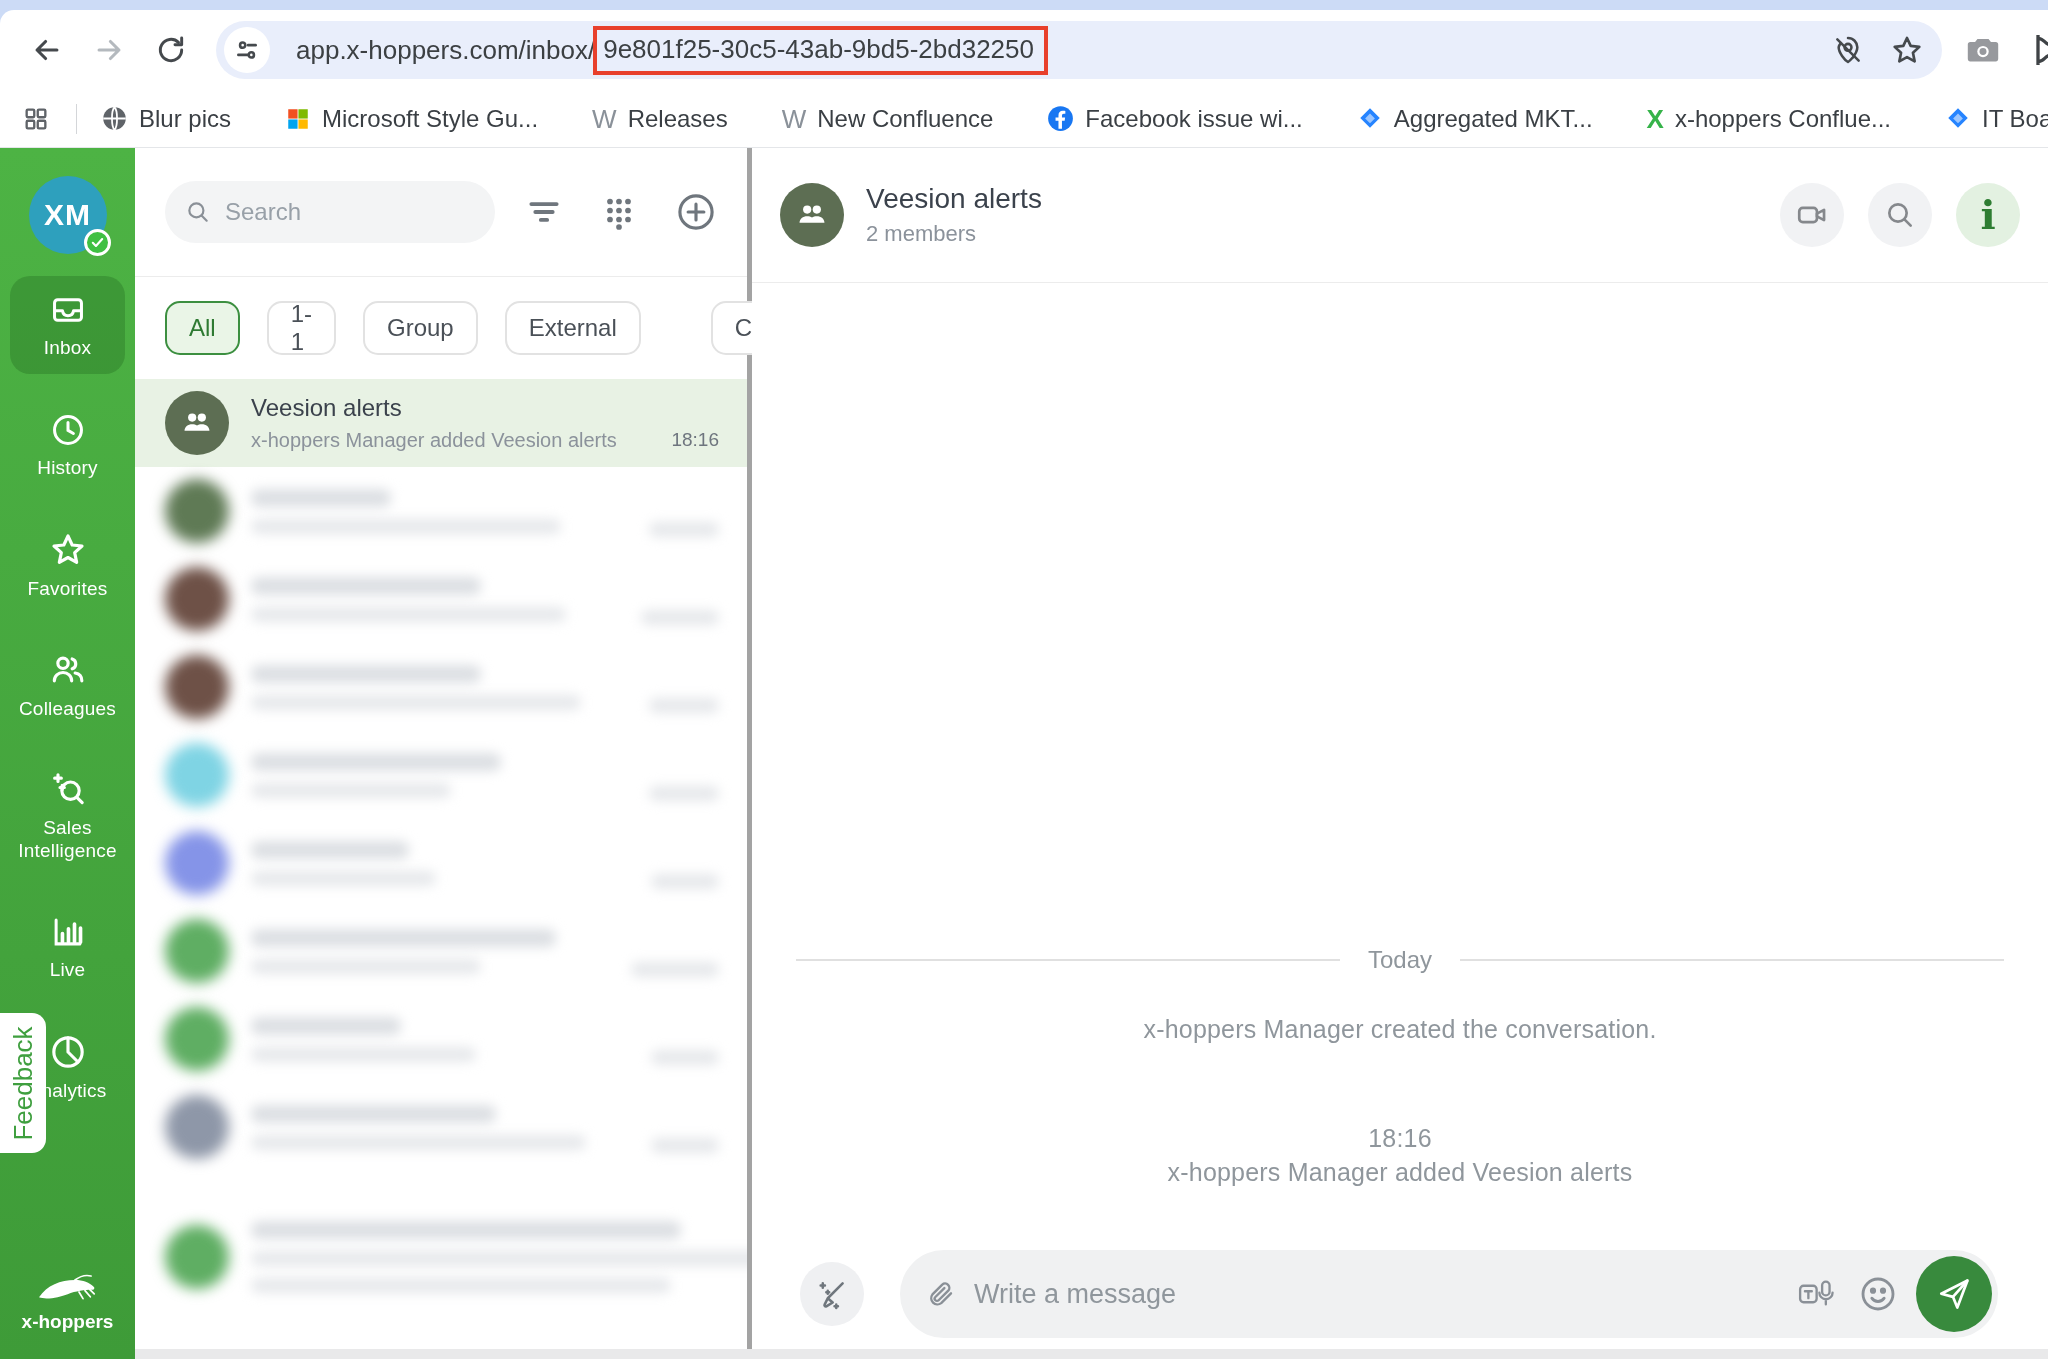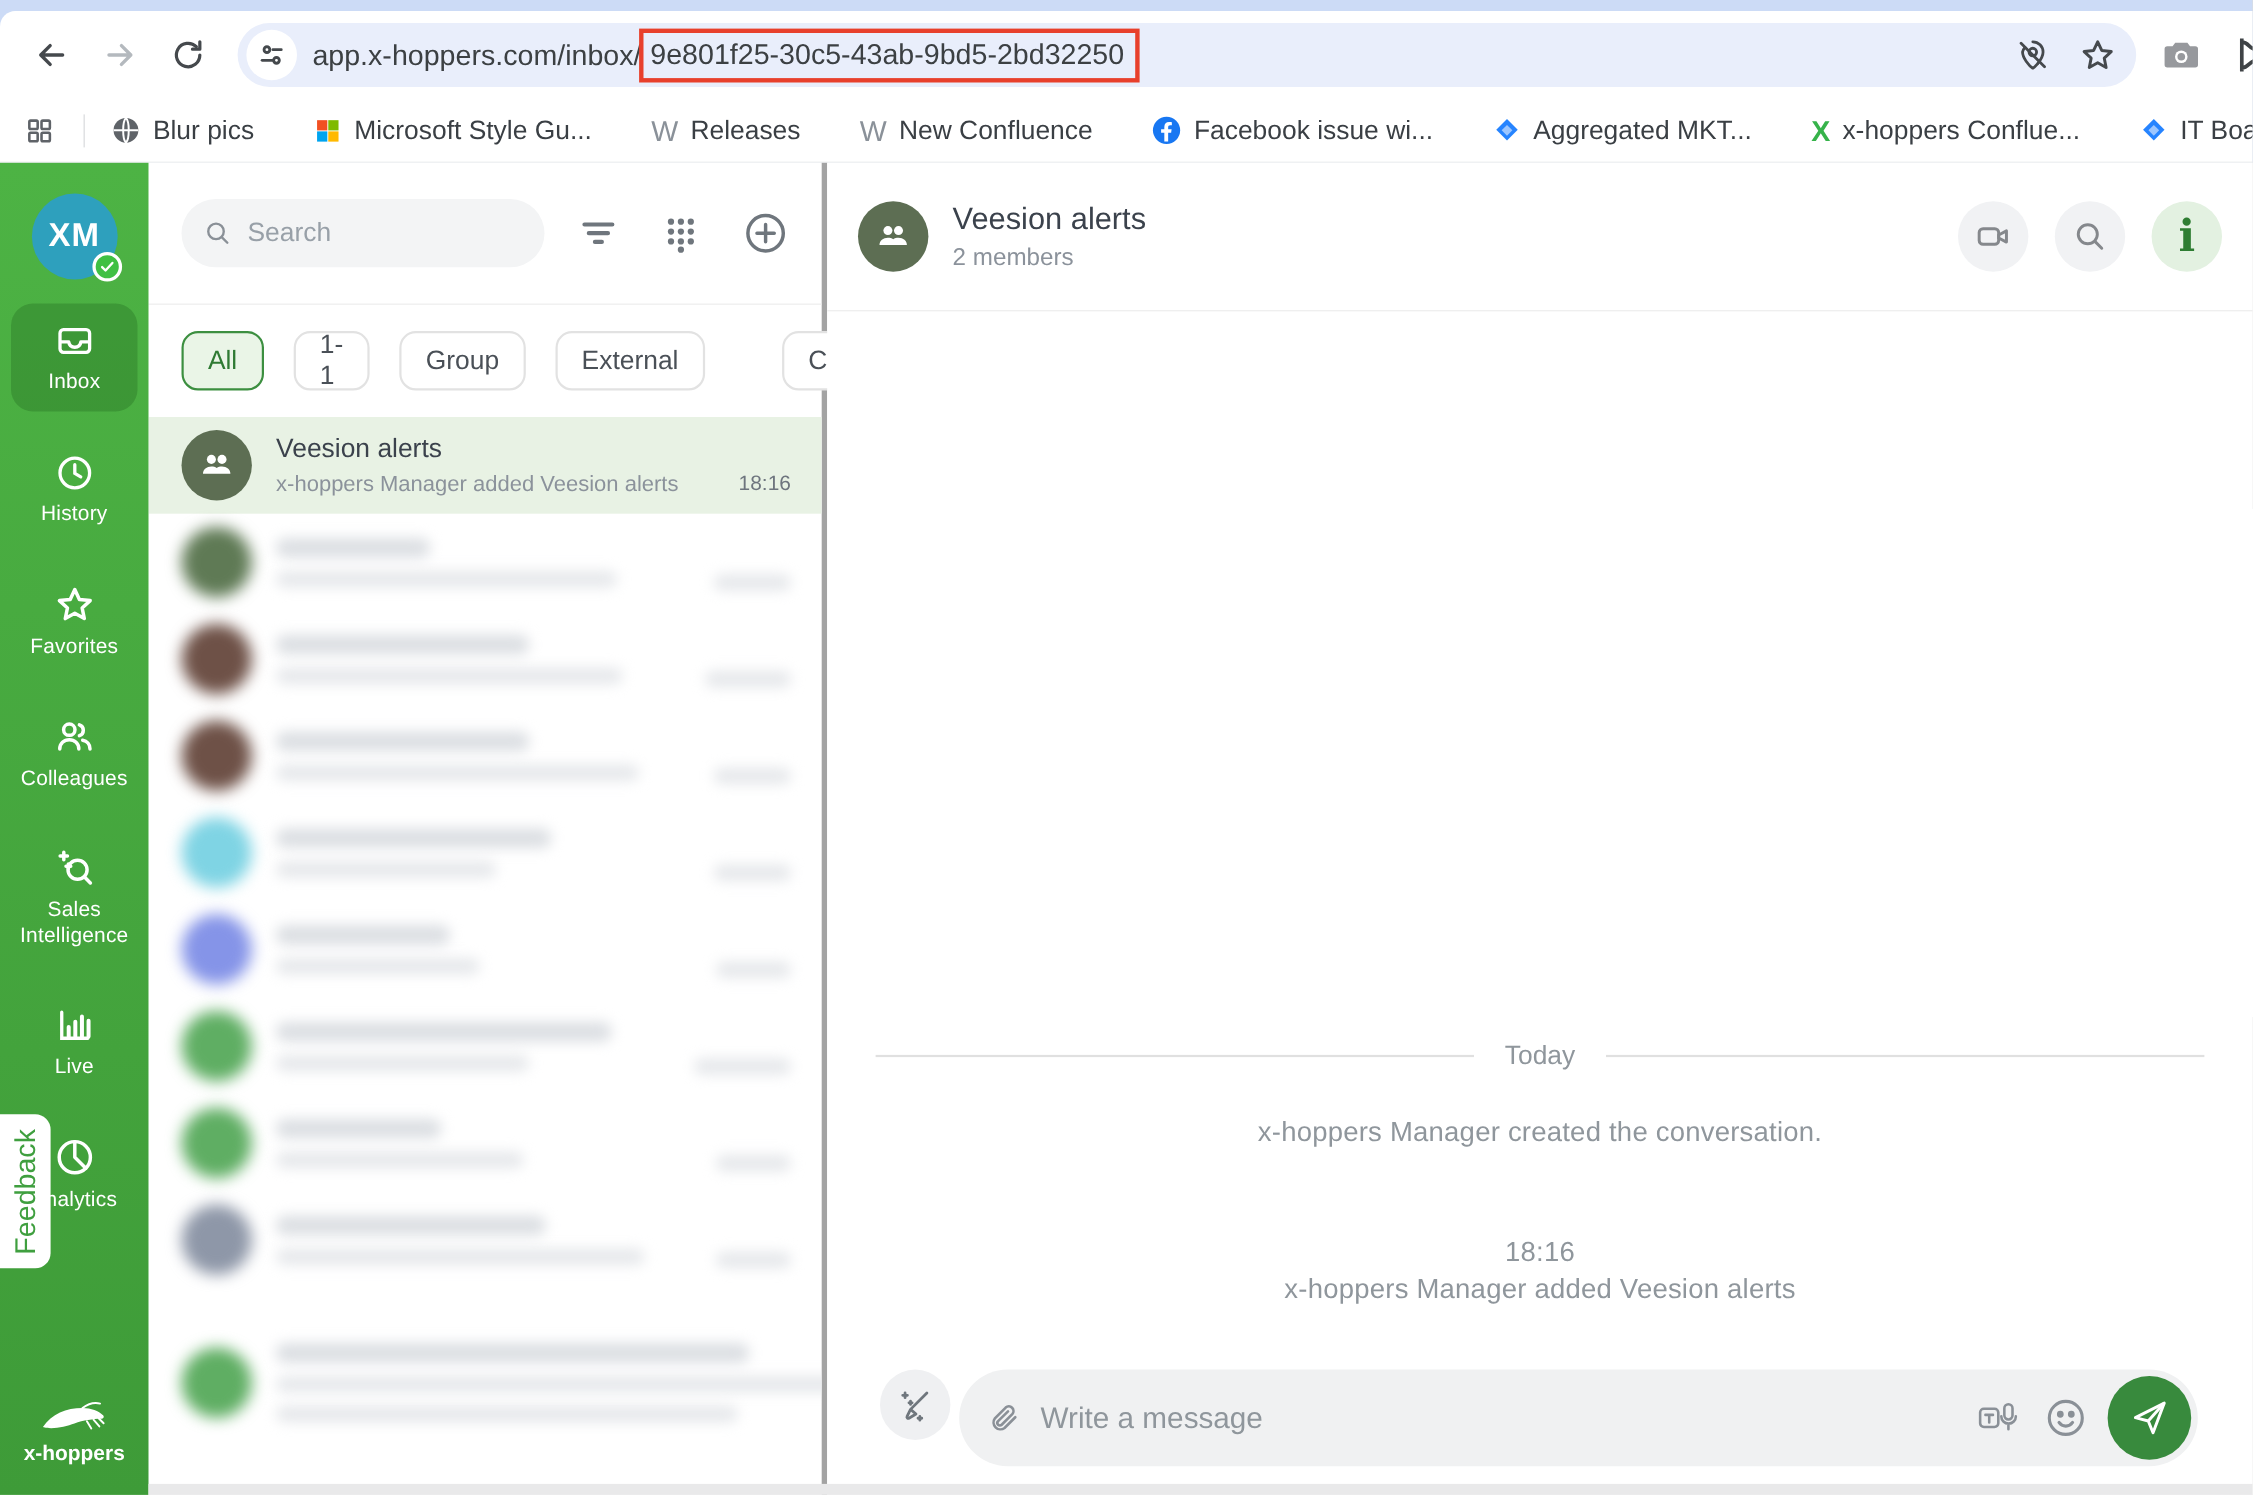--- a/index.html
+++ b/index.html
@@ -16,21 +16,21 @@
   body{background:#888;font-family:"Liberation Sans",sans-serif;}
   .screen{position:relative;width:2048px;height:1359px;background:#fff;overflow:hidden;}
 
   
   .chrome{height:148px;background:var(--tabstrip);}
   .tabstrip{height:10px;}
   .toolbar{height:80px;background:var(--toolbar);border-top-left-radius:14px;display:flex;align-items:center;padding:0 0 0 16px;}
   .navbtn{width:44px;height:44px;display:flex;align-items:center;justify-content:center;margin:0 9px;border-radius:50%;}
   .omnibox{flex:0 0 auto;width:1726px;height:58px;background:var(--omnibox);border-radius:29px;display:flex;align-items:center;margin-left:14px;padding:0 18px 0 8px;}
   .tune-circle{width:46px;height:46px;border-radius:50%;background:#fff;display:flex;align-items:center;justify-content:center;}
-  .url{font-size:26px;color:var(--urltext);margin-left:14px;white-space:nowrap;display:flex;align-items:center;}
+  .url{font-size:26px;color:var(--urltext);margin-left:26px;white-space:nowrap;display:flex;align-items:center;}
   .url .hl{border:4px solid var(--redbox);padding:4px 10px 6px 6px;margin-left:-2px;}
   .omni-spacer{flex:1;}
   .omni-icon{margin-left:26px;display:flex;align-items:center;}
   .after-box{display:flex;align-items:center;margin-left:22px;}
   .edge-cut{margin-left:26px;margin-right:-20px;}
   .bookmarks{height:58px;background:#fff;border-bottom:1px solid #e4e6e9;display:flex;align-items:center;padding-left:22px;white-space:nowrap;overflow:hidden;}
   .bm-divider{width:1px;height:30px;background:#d4d6d9;margin:0 24px 0 26px;flex:0 0 auto;}
   .bm{display:flex;align-items:center;gap:11px;margin-right:54px;flex:0 0 auto;font-size:24px;color:var(--bmtext);}
   .bm-glyph{font-size:26px;font-weight:700;line-height:1;}
 
@@ -86,21 +86,21 @@
   .head-btns{margin-left:auto;display:flex;align-items:center;gap:24px;}
   .circle-btn{width:64px;height:64px;border-radius:50%;background:var(--circlebtn);display:flex;align-items:center;justify-content:center;}
   .circle-btn.info{background:var(--info-bg);}
   .info-glyph{font-family:"DejaVu Serif",serif;font-size:40px;font-weight:700;color:var(--info-glyph);line-height:1;}
   .chat-body{position:relative;flex:1;}
   .today-row{position:absolute;top:663px;left:0;right:0;display:flex;align-items:center;gap:28px;padding:0 44px;}
   .today-row::before,.today-row::after{content:"";flex:1;height:2px;background:var(--divider);}
   .today-label{font-size:24px;color:var(--msg);}
   .sysmsg{position:absolute;left:0;right:0;text-align:center;font-size:25px;color:var(--msg);letter-spacing:.2px;}
   .m1{top:732px;} .m2{top:767px;} .m3{top:841px;} .m4{top:875px;}
-  .composer{position:absolute;left:48px;right:50px;top:962px;height:98px;display:flex;gap:8px;}
+  .composer{position:absolute;left:48px;right:50px;top:962px;height:98px;display:flex;align-items:center;gap:36px;}
   .wand-btn{width:64px;height:64px;border-radius:50%;background:#eff0f2;display:flex;align-items:center;justify-content:center;flex:0 0 auto;}
   .composer-pill{flex:1;height:88px;border-radius:44px;background:var(--composer);display:flex;align-items:center;padding:0 6px 0 26px;gap:18px;}
   .composer-pill .ph{flex:1;font-size:27px;color:var(--msg);}
   .send-btn{width:76px;height:76px;border-radius:50%;background:var(--send);display:flex;align-items:center;justify-content:center;flex:0 0 auto;}
   svg{display:block;}
 </style>
 </head>
 <body>
 
 <div class="screen">

